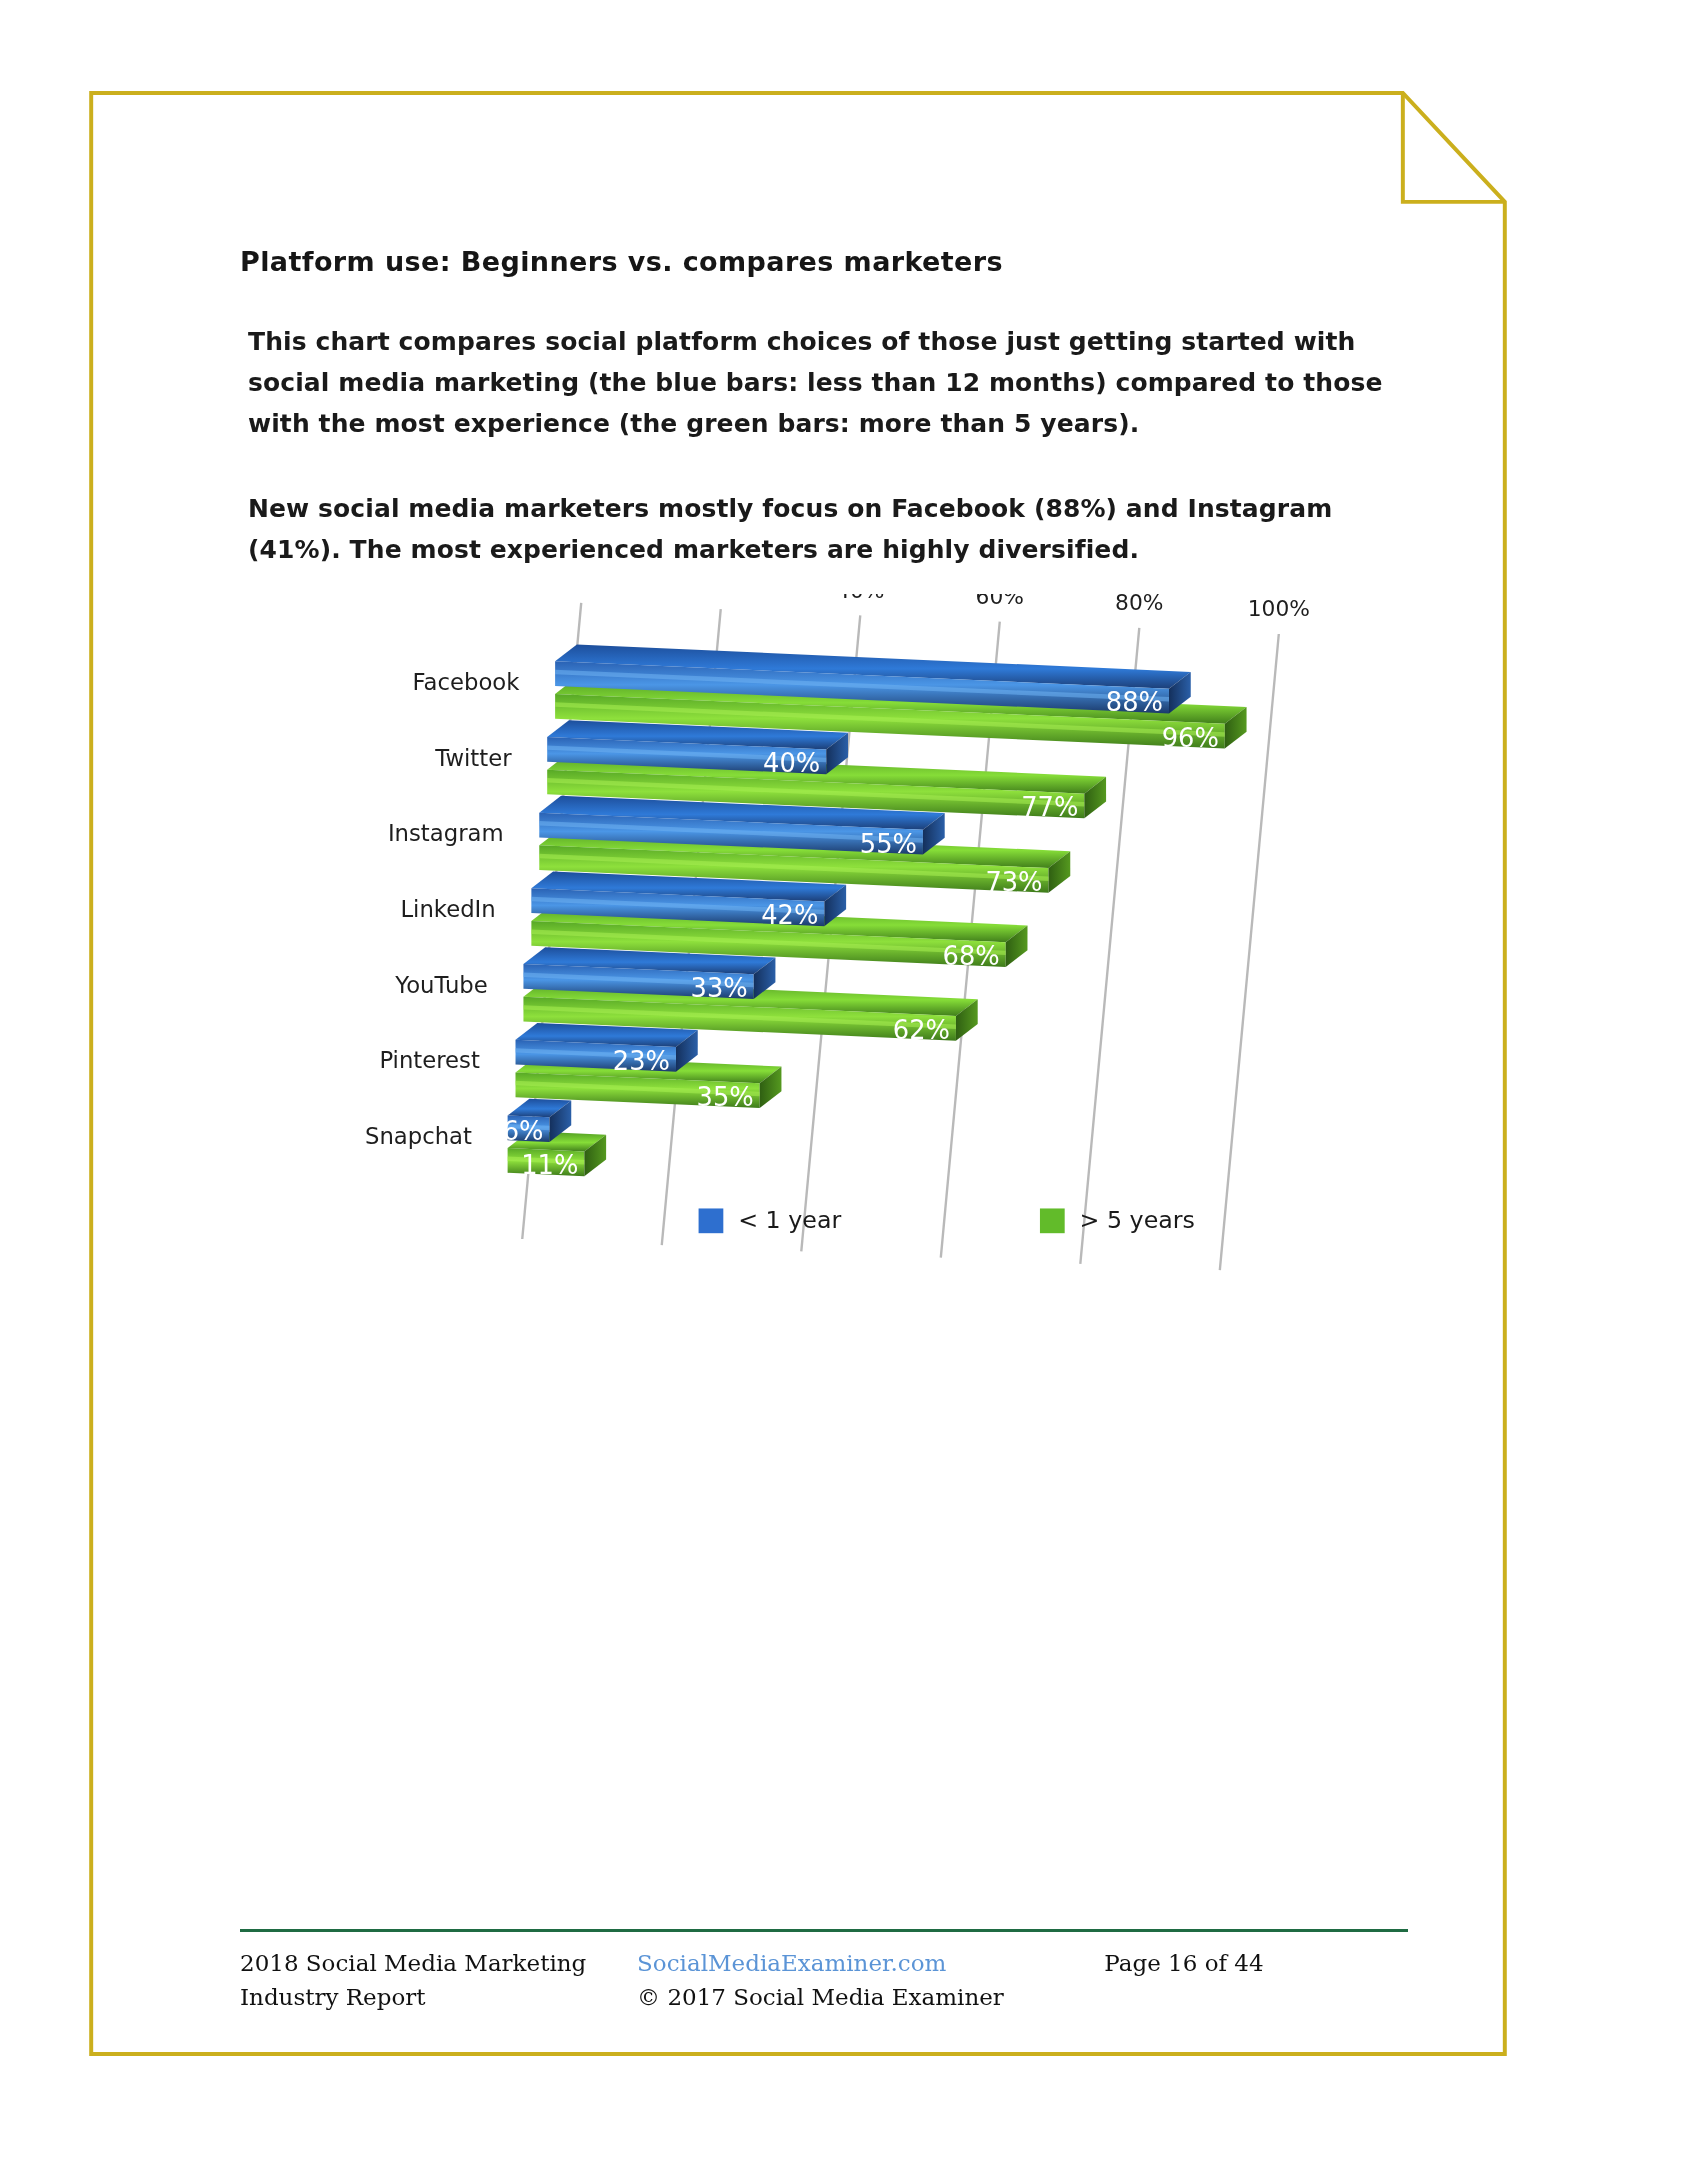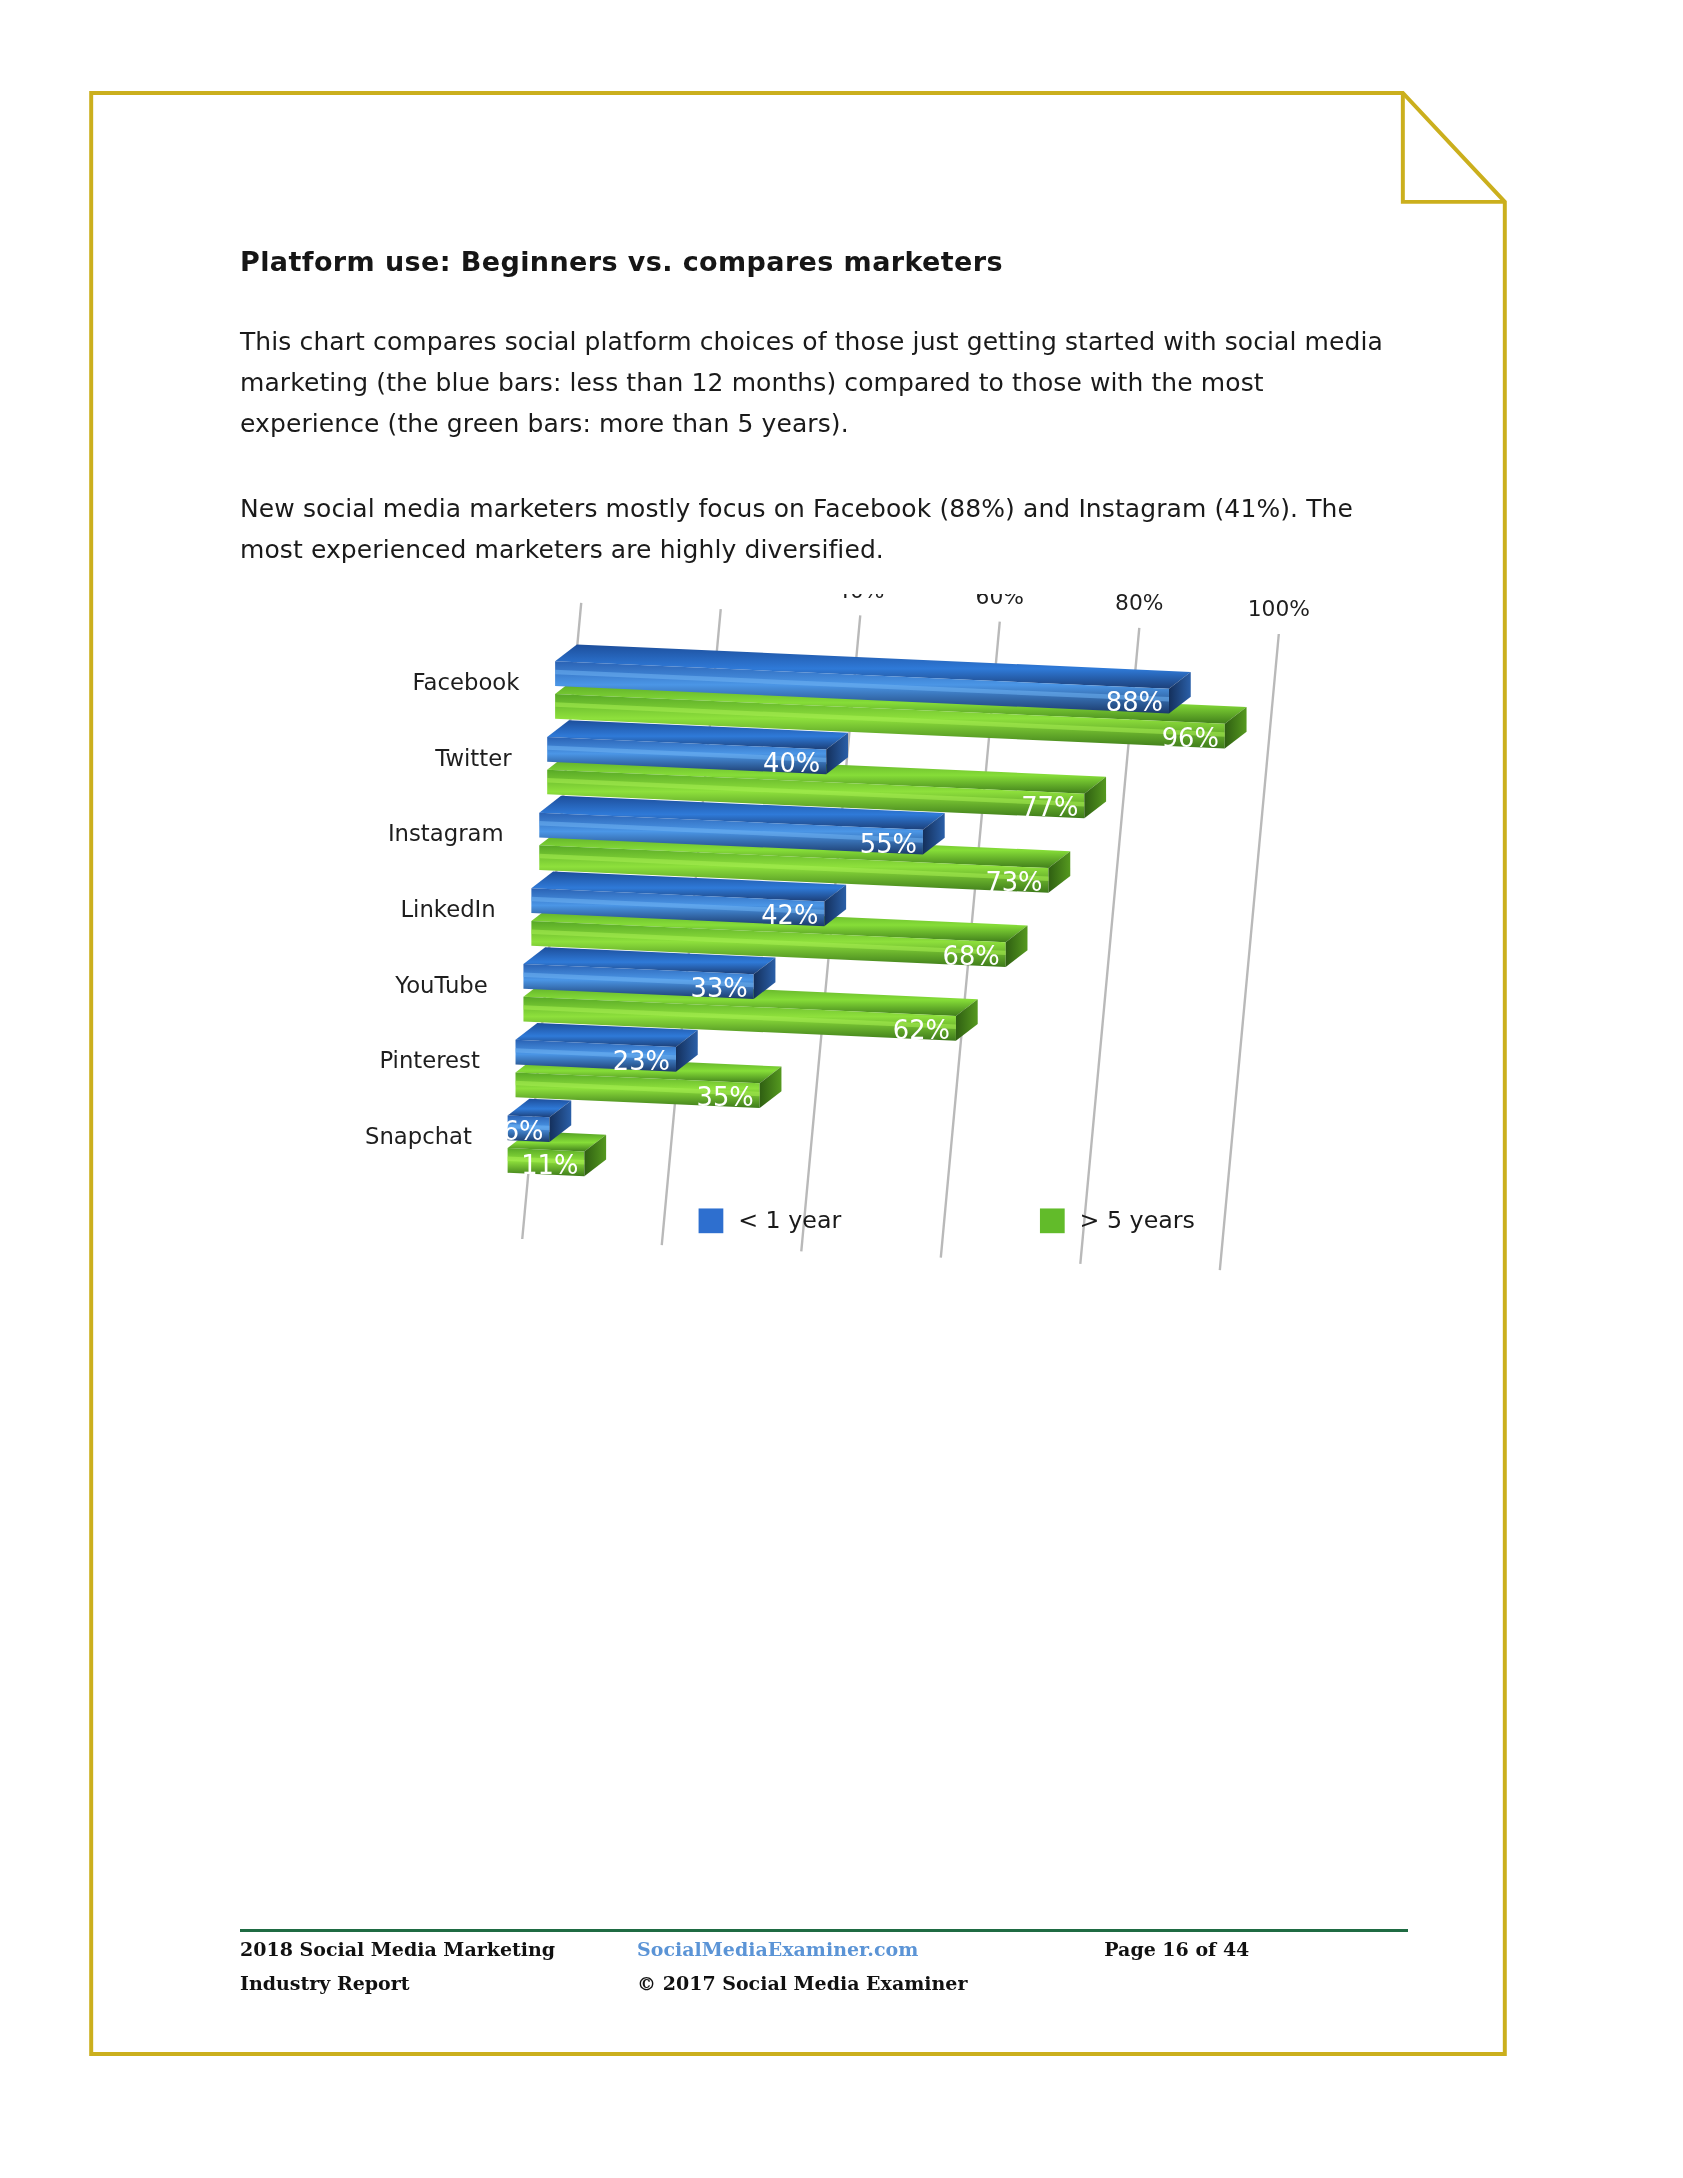--- a/index.html
+++ b/index.html
@@ -14,37 +14,37 @@
   #content{position:absolute;left:240px;top:246px;width:1168px;}
 
   .page-title{
     font-family:"DejaVu Sans", sans-serif;
     font-weight:bold;font-size:27px;color:#161616;
     letter-spacing:0.4px;margin:0 0 44px 0;
   }
   .para{
     font-family:"DejaVu Sans", sans-serif;
     font-size:25px;line-height:41px;color:#1a1a1a;
-    margin:0 0 44px 0;letter-spacing:0.1px;
+    margin:0 0 44px 8px;letter-spacing:0.1px;font-weight:bold;
   }
 
   
   #chart-wrap{position:absolute;left:228px;top:594px;width:1238px;height:752px;text-align:right;}
   #chart-wrap svg{display:block;}
   .axis-tick-label{font-family:"DejaVu Sans", sans-serif;font-size:22px;fill:#1e1e1e;}
   .cat-label{font-family:"DejaVu Sans", sans-serif;font-size:23px;fill:#1e1e1e;text-anchor:end;}
   .val-label{font-family:"DejaVu Sans", sans-serif;font-size:26px;fill:#ffffff;text-anchor:end;
              paint-order:stroke;}
   .legend-label{font-family:"DejaVu Sans", sans-serif;font-size:24px;fill:#1a1a1a;}
 
   
   #footer{position:absolute;left:240px;top:1929px;width:1168px;}
   #footer .rule{height:3px;background:#1f6b43;width:100%;}
-  #footer .cols{display:flex;
-       font-family:"DejaVu Serif", serif;font-size:19px;color:#111;font-weight:bold;}
+  #footer .cols{display:flex;margin-top:14px;
+       font-family:"DejaVu Serif", serif;font-size:23px;color:#111;}
   #footer .c-left{width:34%;line-height:34px;}
   #footer .c-mid{width:40%;text-align:left;line-height:34px;}
   #footer .c-right{width:26%;text-align:left;line-height:34px;}
   #footer .link{color:#5b94d6;}
 </style>
 </head>
 <body>
 
 <div id="page-border">
   <svg width="1418" height="1965" viewBox="0 0 1432 1985">

